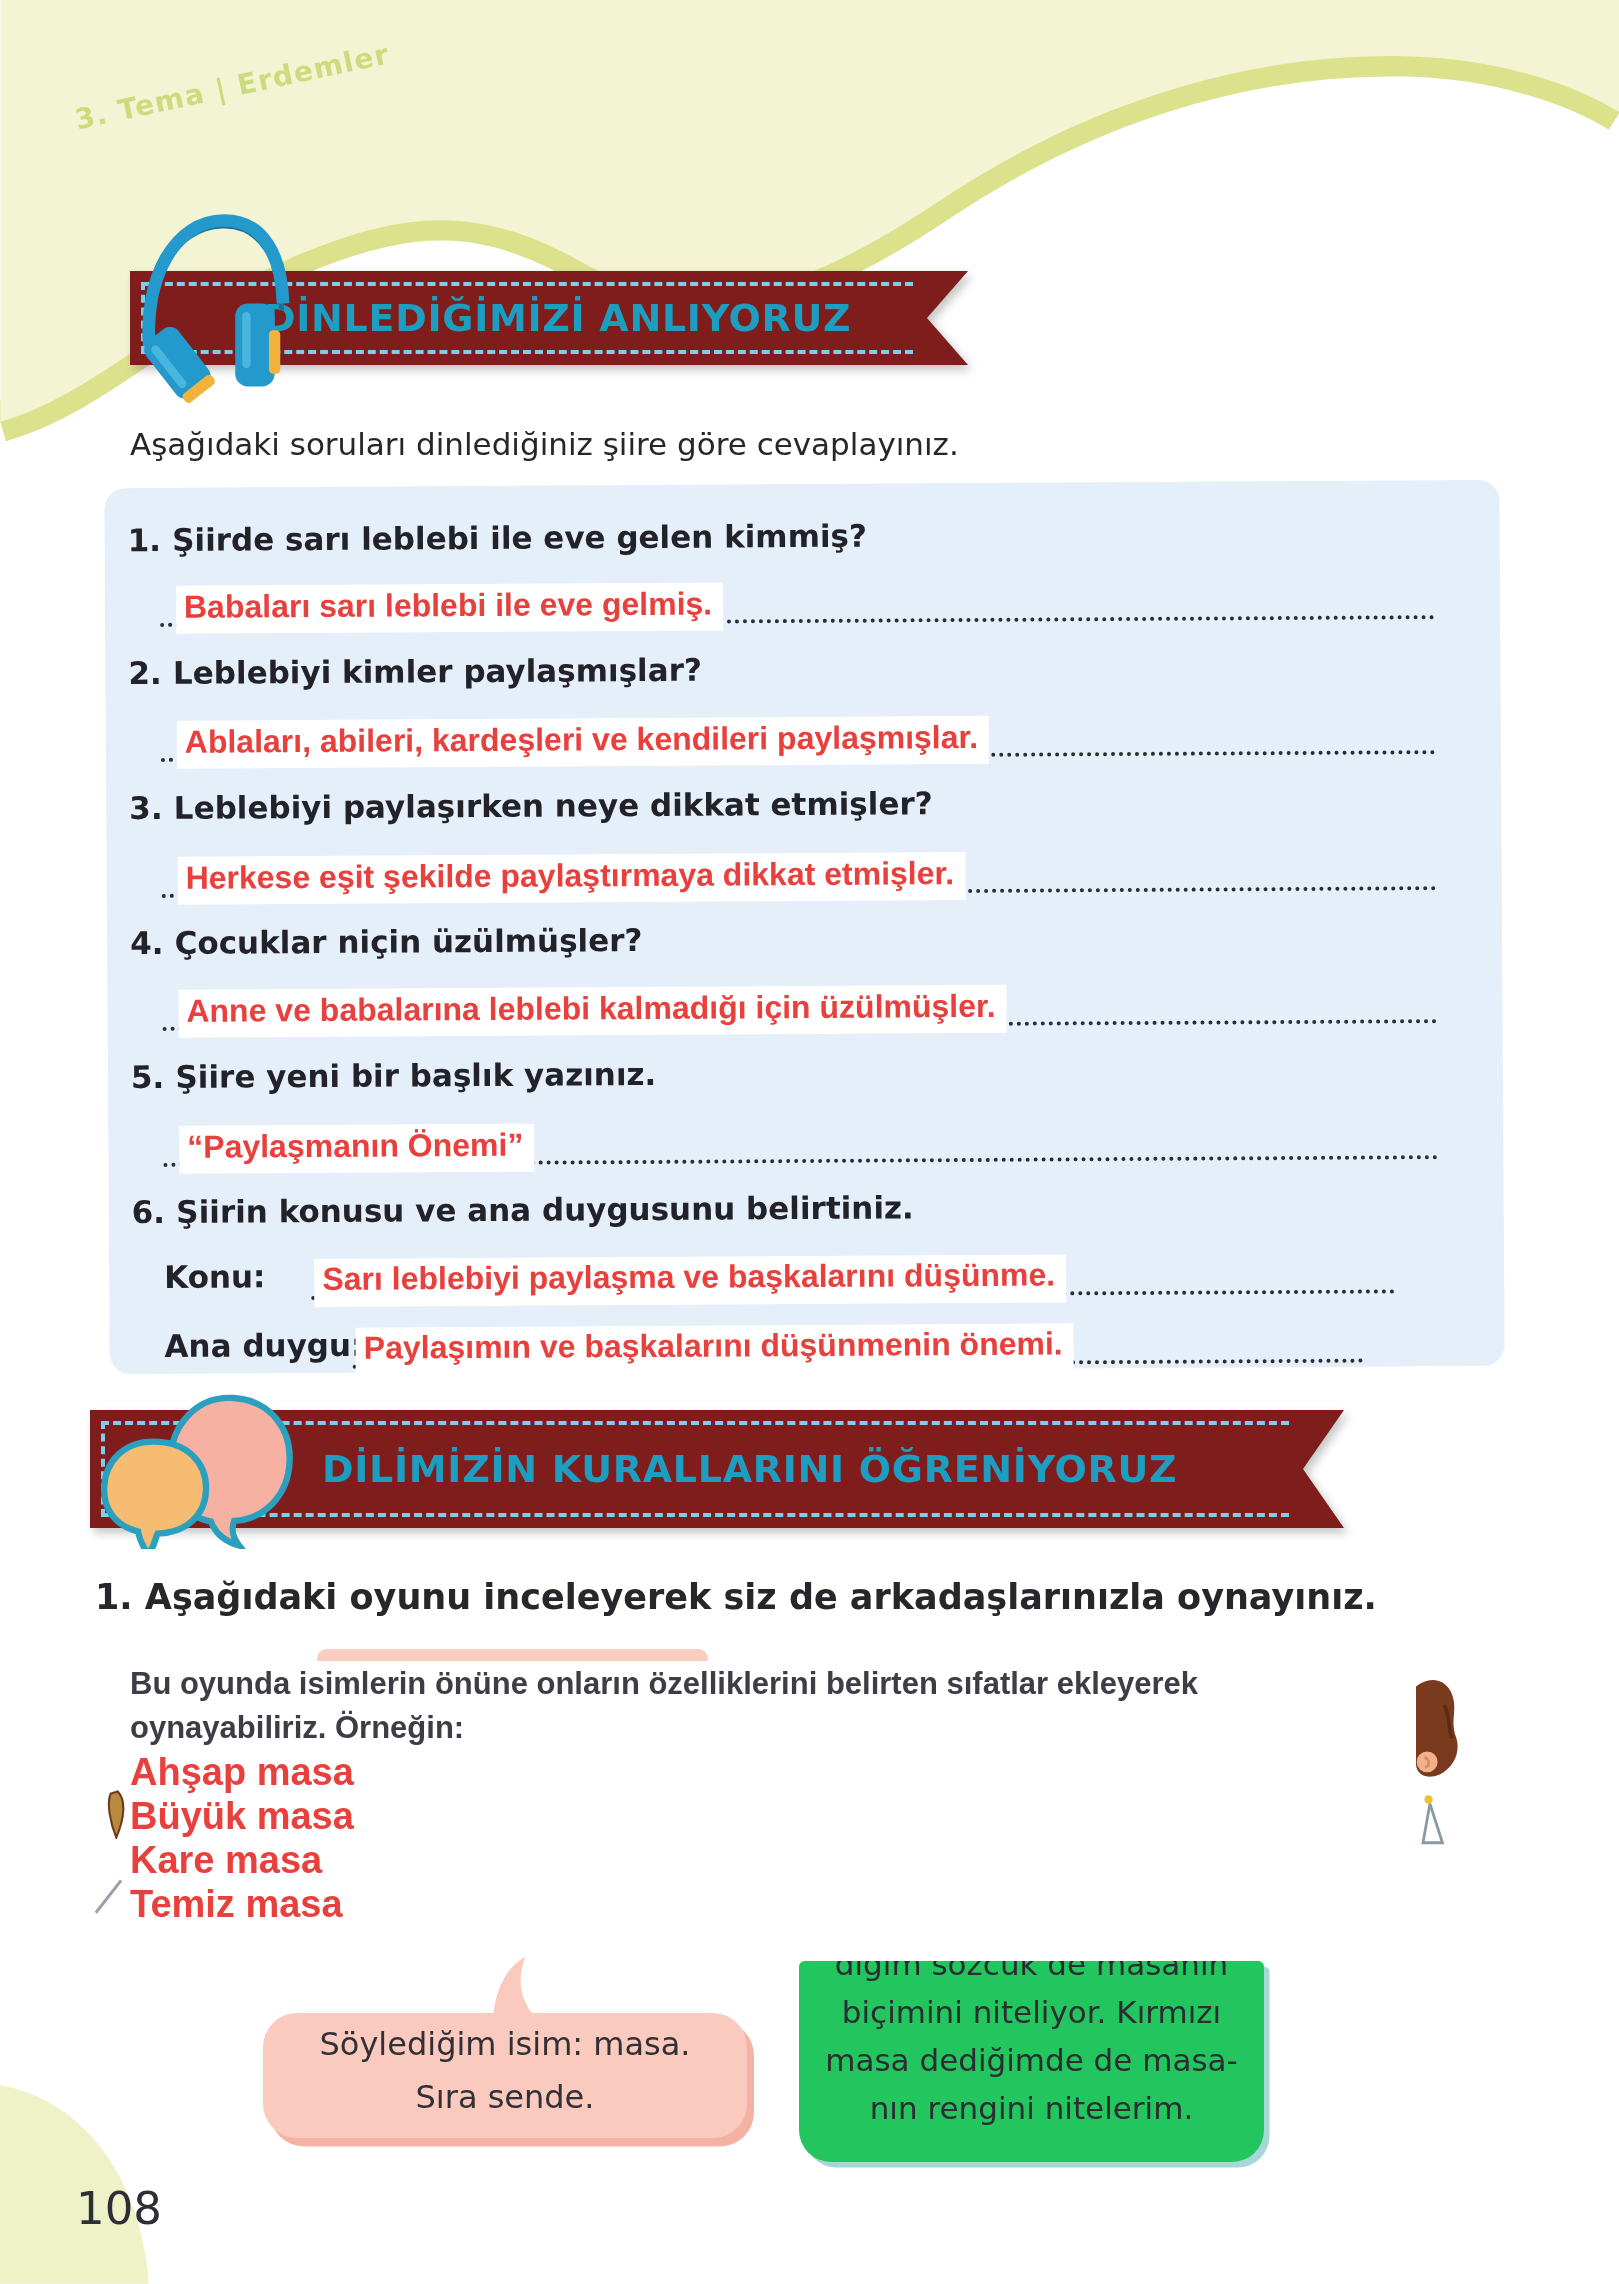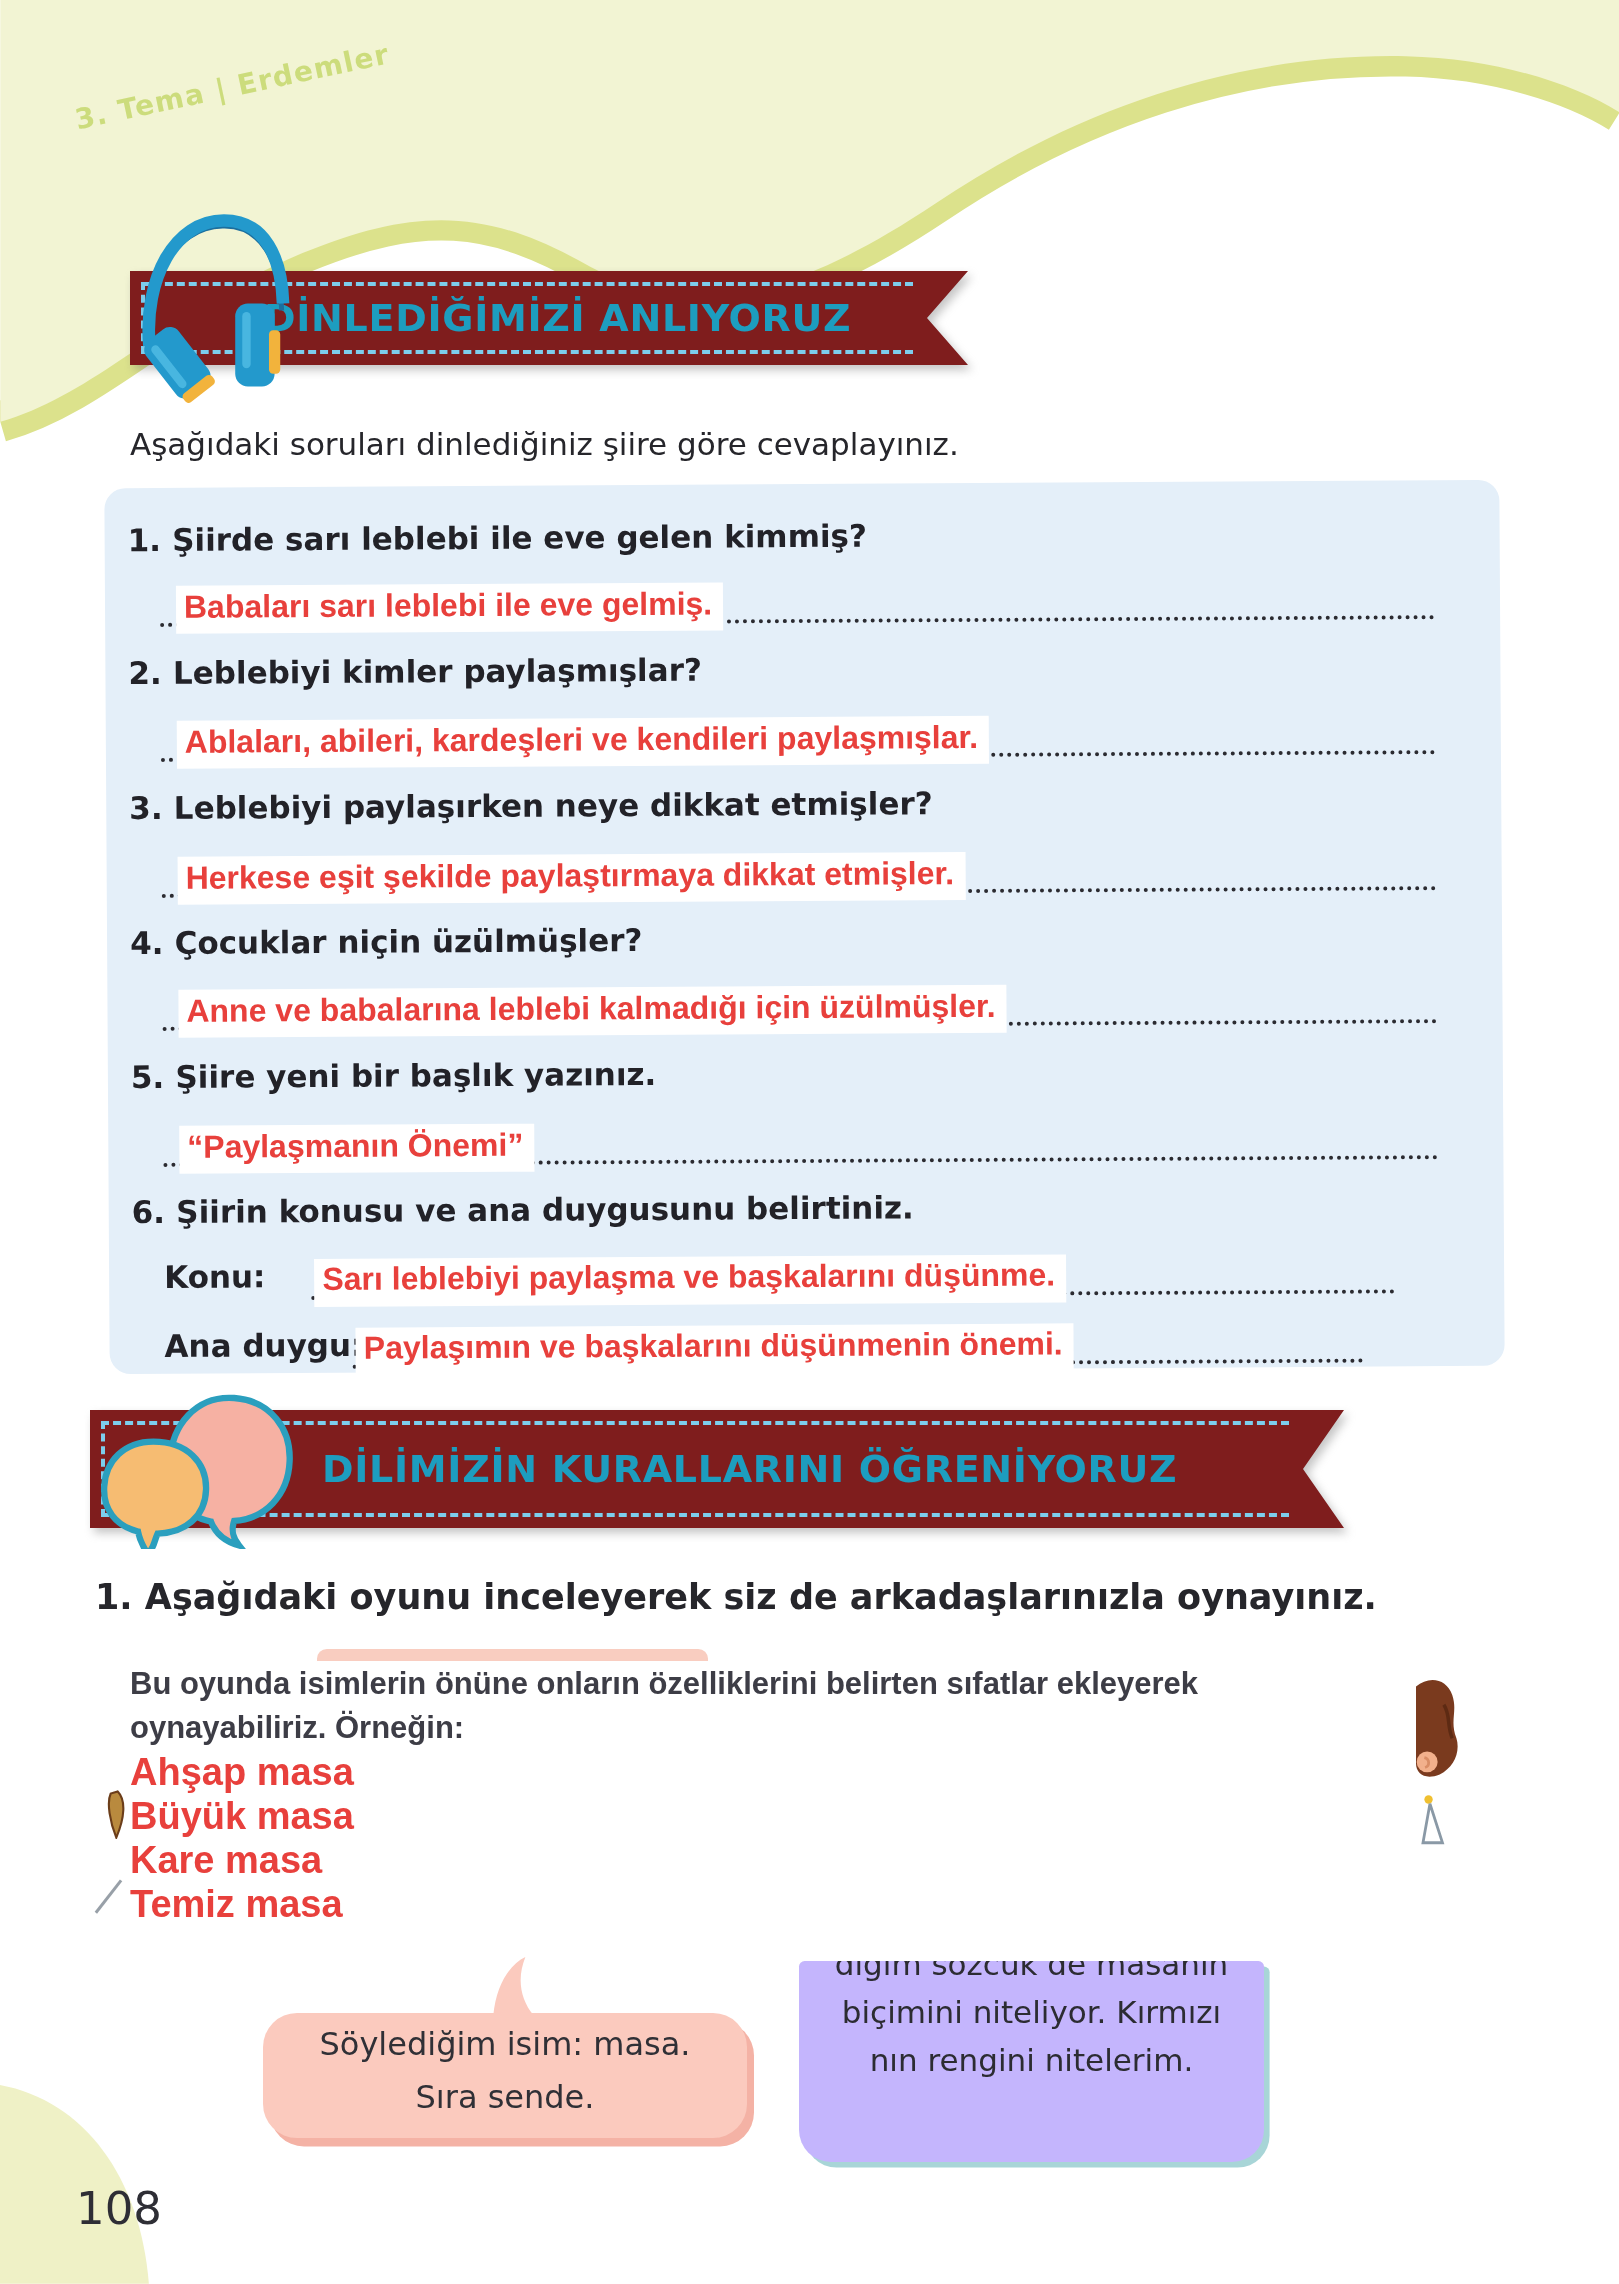--- a/index.html
+++ b/index.html
@@ -50,21 +50,21 @@
   #hair-strand{position:absolute;left:105px;top:1790px;width:24px;height:49px;}
   #pencil-line{position:absolute;left:107px;top:1876px;width:2.8px;height:41px;background:#98a0a8;transform:rotate(38deg);}
   #boy-head{position:absolute;left:1416px;top:1676px;width:46px;height:169px;overflow:hidden;}
 
   
   #pink-bubble{position:absolute;left:263px;top:2013px;width:484px;height:125px;background:#fbcabe;
         border-radius:34px;box-shadow:7px 8.4px 0 #f4b2a5;}
   #pink-bubble-text{position:absolute;inset:0;padding-top:5px;text-align:center;
         font-size:32px;font-weight:500;line-height:53px;color:#303036;}
   #pink-tail{position:absolute;left:489px;top:1957px;width:49px;height:60px;}
-  #teal-bubble{position:absolute;left:799px;top:1961px;width:465px;height:201px;background:#c4b5fd;
+  #teal-bubble{position:absolute;left:799px;top:1961px;width:465px;height:201px;background:#22c55e;
         border-radius:5.6px 5.6px 32px 32px;box-shadow:5.6px 5.6px 0 #a8d5d7;overflow:hidden;}
   #teal-bubble-text{margin-top:-21px;text-align:center;font-size:31px;font-weight:500;line-height:48px;color:#2c2c32;}
 
   
   #corner-blob{position:absolute;left:0;top:2079px;width:184px;height:205px;}
   #page-number{position:absolute;left:76px;top:2182px;font-size:45px;font-weight:400;color:#2e2e35;}
 </style>
 </head>
 <body>
 
@@ -207,20 +207,21 @@
     <div id="pink-bubble-text">
       <div>Söylediğim isim: masa.</div>
       <div>Sıra sende.</div>
     </div>
   </div>
 
   <div id="teal-bubble">
     <div id="teal-bubble-text">
       <div>dığım sözcük de masanın</div>
       <div>biçimini niteliyor. Kırmızı</div>
+      <div>masa dediğimde de masa-</div>
       <div>nın rengini nitelerim.</div>
     </div>
   </div>
 
   <svg id="corner-blob" viewBox="0 0 262 291">
     <path d="M0,8 C120,30 200,140 212,291 L0,291 Z" fill="#eff1c6"></path>
   </svg>
   <div id="page-number">108</div>
 
 </div>

